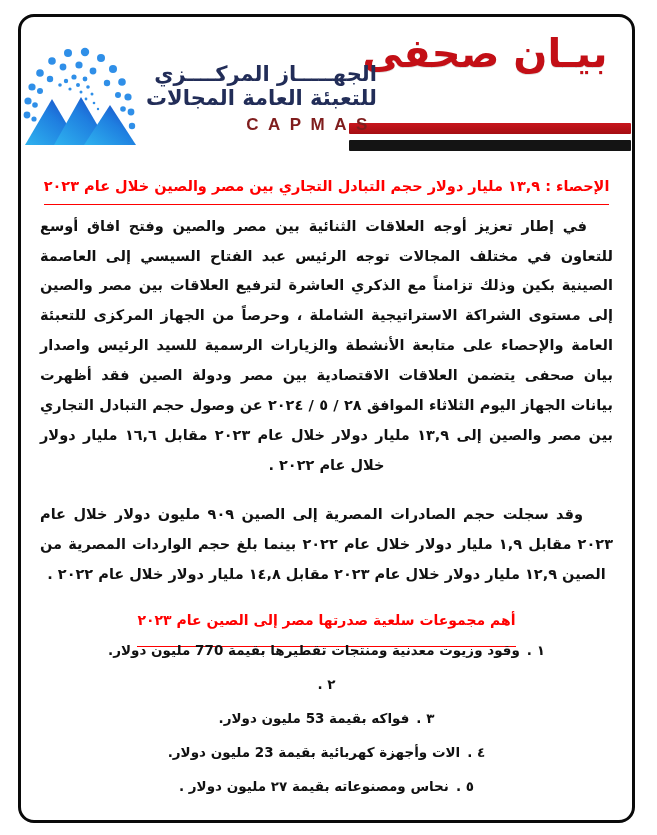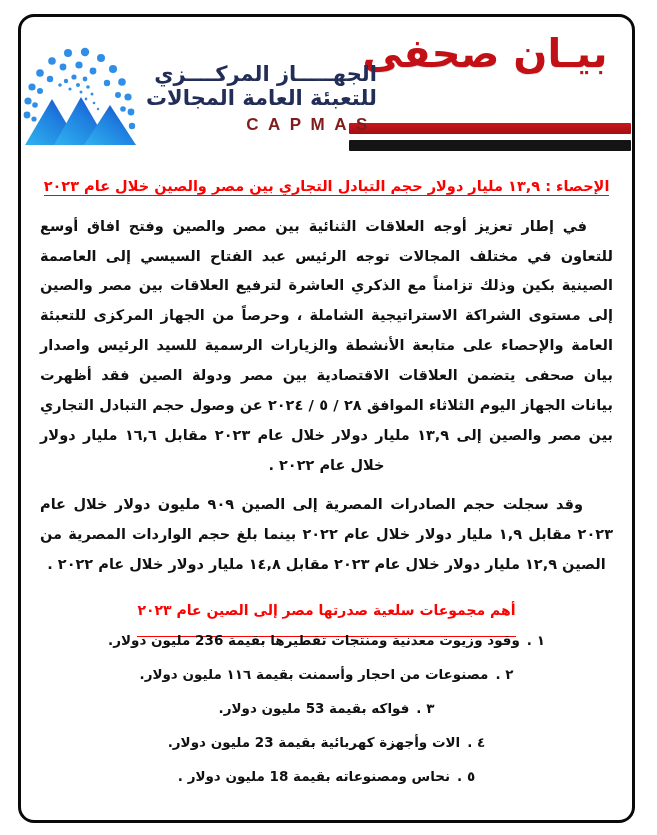--- a/index.html
+++ b/index.html
@@ -133,36 +133,36 @@
     margin: 12px 22px 0 22px;
     text-align: center;
     color: #ff0000;
     font-size: 14.5px;
     font-weight: bold;
     direction: rtl;
     line-height: 1.5;
   }
   .doc-title span.u {
     border-bottom: 1.5px solid #ff0000;
-    padding-bottom: 1px;
+    padding-bottom: 10px;
   }
 
   .body-para {
     margin: 14px 22px 0 22px;
     direction: rtl;
     text-align: justify;
     text-align-last: center;
     color: #111111;
     font-size: 14.5px;
     font-weight: bold;
     line-height: 2.06;
     text-indent: 26px;
   }
   .body-para.p2 {
-    margin-top: 10px;
+    margin-top: 20px;
     text-indent: 30px;
   }
 
   .section-title {
     margin: 22px 22px 0 22px;
     text-align: center;
     color: #ff0000;
     font-size: 14px;
     font-weight: bold;
     direction: rtl;
@@ -281,34 +281,33 @@
     <p class="body-para p1">في إطار تعزيز أوجه العلاقات الثنائية بين مصر والصين وفتح افاق أوسع للتعاون في مختلف المجالات توجه الرئيس عبد الفتاح السيسي إلى العاصمة الصينية بكين وذلك تزامناً مع الذكري العاشرة لترفيع العلاقات بين مصر والصين إلى مستوى الشراكة الاستراتيجية الشاملة ، وحرصاً من الجهاز المركزى للتعبئة العامة والإحصاء على متابعة الأنشطة والزيارات الرسمية للسيد الرئيس واصدار بيان صحفى يتضمن العلاقات الاقتصادية بين مصر ودولة الصين فقد أظهرت بيانات  الجهاز  اليوم الثلاثاء الموافق  ٢٨ / ٥ / ٢٠٢٤  عن وصول حجم التبادل التجاري بين مصر والصين إلى ١٣,٩  مليار دولار خلال عام ٢٠٢٣ مقابل ١٦,٦  مليار دولار خلال عام ٢٠٢٢  .</p>
     <p class="body-para p2">وقد سجلت حجم الصادرات المصرية إلى الصين ٩٠٩ مليون دولار خلال عام ٢٠٢٣ مقابل ١,٩ مليار دولار خلال عام ٢٠٢٢ بينما بلغ حجم الواردات المصرية من الصين ١٢,٩ مليار دولار خلال عام ٢٠٢٣ مقابل ١٤,٨ مليار دولار خلال عام ٢٠٢٢ .</p>
 
     <div class="section-title">
       <span class="u">أهم مجموعات سلعية صدرتها مصر إلى الصين عام ٢٠٢٣</span>
     </div>
 
     <ul class="item-list">
       <li class="item-row">
         <span class="item-num">١ .</span>
-        <span class="item-text">وقود وزيوت معدنية ومنتجات تقطيرها بقيمة 236  مليون دولار.</span>
+        <span class="item-text">وقود وزيوت معدنية ومنتجات تقطيرها بقيمة 770  مليون دولار.</span>
       </li>
       <li class="item-row">
         <span class="item-num">٢ .</span>
-        <span class="item-text">مصنوعات من احجار وأسمنت بقيمة ١١٦ مليون دولار.</span>
       </li>
       <li class="item-row">
         <span class="item-num">٣ .</span>
         <span class="item-text">فواكه بقيمة 53 مليون دولار.</span>
       </li>
       <li class="item-row">
         <span class="item-num">٤ .</span>
         <span class="item-text">الات وأجهزة كهربائية بقيمة 23  مليون دولار.</span>
       </li>
       <li class="item-row">
         <span class="item-num">٥ .</span>
-        <span class="item-text">نحاس ومصنوعاته بقيمة 18 مليون دولار .</span>
+        <span class="item-text">نحاس ومصنوعاته بقيمة ٢٧ مليون دولار .</span>
       </li>
     </ul>
 
   </div>
 </div>
 
 </body></html>

